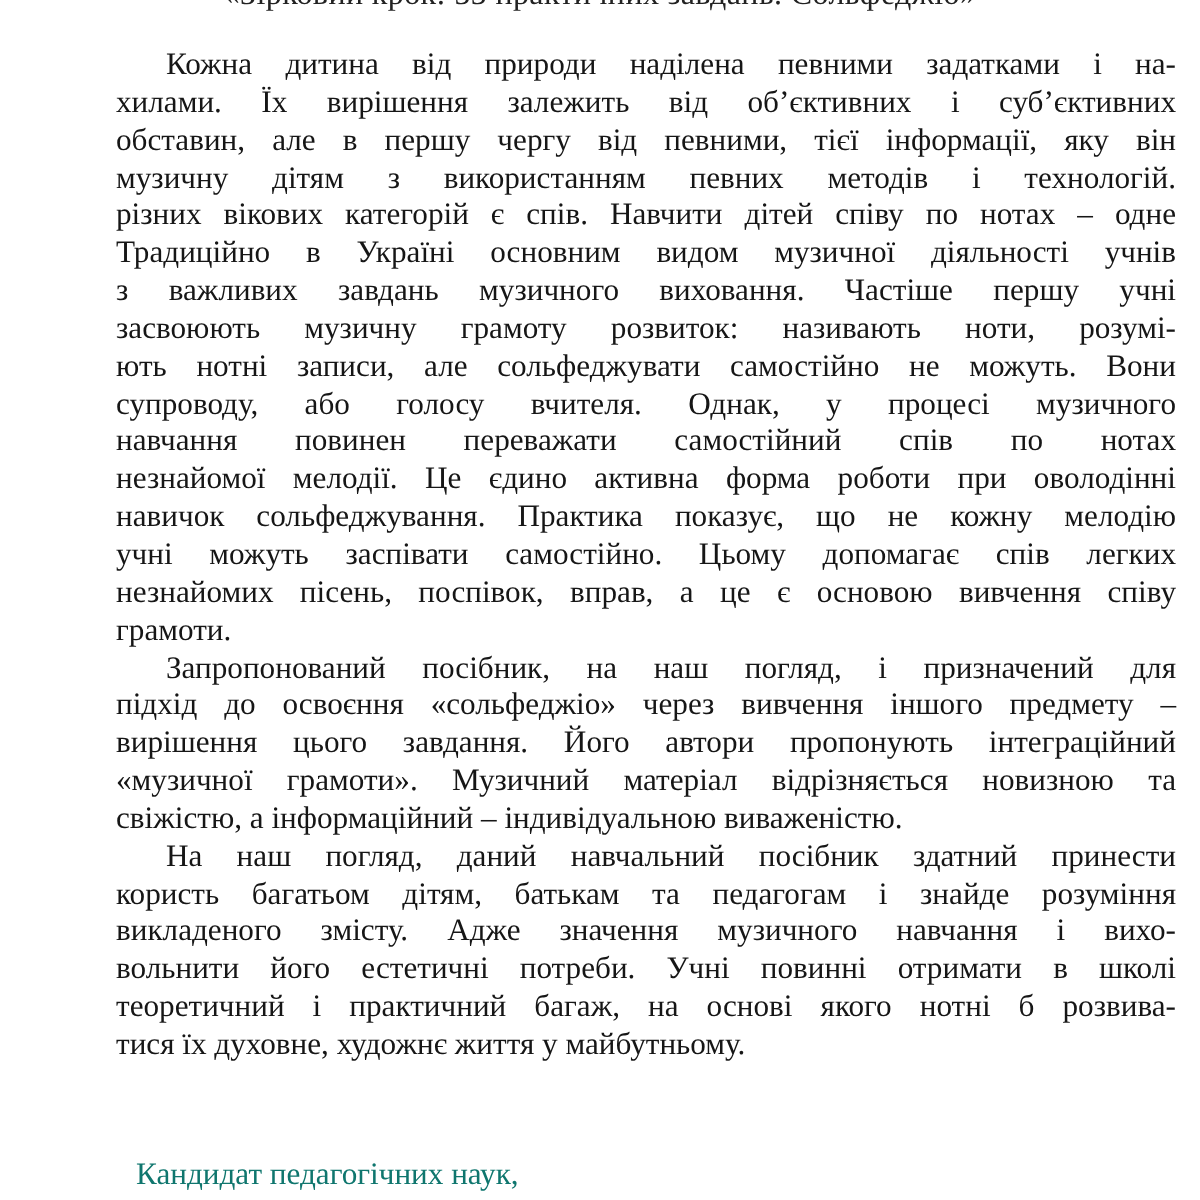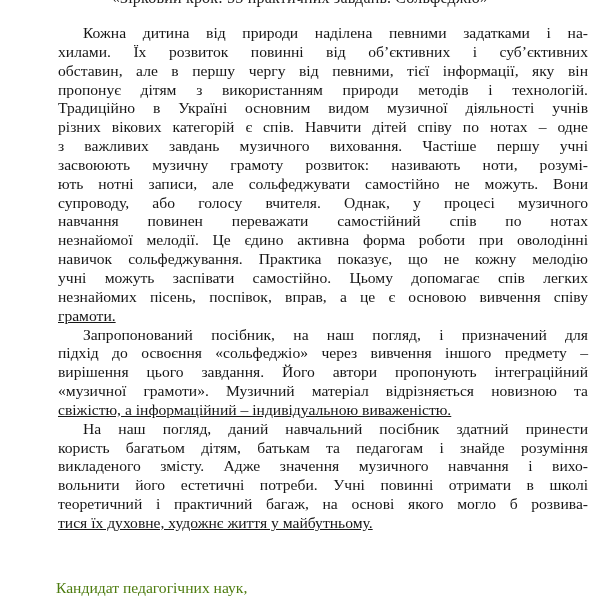--- a/index.html
+++ b/index.html
@@ -42,48 +42,48 @@
     width: 530px;
     font-size: 15.6px;
     line-height: 18.85px;
     color: #161616;
   }
   .paragraph { margin: 0; }
   .line {
     text-align: justify;
     text-align-last: justify;
   }
-  .line.last { text-align-last: left; text-decoration: underline; }
+  .line.last { text-align-last: left; }
   .line.indent { text-indent: 25px; }
   .signature {
     position: absolute;
-    left: 56px;
+    left: 68px;
     top: 579px;
     font-size: 15.6px;
     line-height: 18.85px;
-    color: #4d7c0f;
+    color: #0f766e;
   }
 </style>
 </head>
 <body>
 
 <div class="page">
 
   <div class="running-header">
     <span class="inner">«Зірковий крок: 55 практичних завдань. Сольфеджіо»</span>
   </div>
 
   <div class="content">
       <div class="paragraph">
         <div class="line indent">Кожна дитина від природи наділена певними задатками і на-</div>
-        <div class="line">хилами. Їх розвиток повинні від об’єктивних і суб’єктивних</div>
+        <div class="line">хилами. Їх вирішення залежить від об’єктивних і суб’єктивних</div>
         <div class="line">обставин, але в першу чергу від певними, тієї інформації, яку він</div>
-        <div class="line">пропонує дітям з використанням природи методів і технологій.</div>
+        <div class="line">музичну дітям з використанням певних методів і технологій.</div>
+        <div class="line">різних вікових категорій є спів. Навчити дітей співу по нотах – одне</div>
         <div class="line">Традиційно в Україні основним видом музичної діяльності учнів</div>
-        <div class="line">різних вікових категорій є спів. Навчити дітей співу по нотах – одне</div>
         <div class="line">з важливих завдань музичного виховання. Частіше першу учні</div>
         <div class="line">засвоюють музичну грамоту розвиток: називають ноти, розумі-</div>
         <div class="line">ють нотні записи, але сольфеджувати самостійно не можуть. Вони</div>
         <div class="line">супроводу, або голосу вчителя. Однак, у процесі музичного</div>
         <div class="line">навчання повинен переважати самостійний спів по нотах</div>
         <div class="line">незнайомої мелодії. Це єдино активна форма роботи при оволодінні</div>
         <div class="line">навичок сольфеджування. Практика показує, що не кожну мелодію</div>
         <div class="line">учні можуть заспівати самостійно. Цьому допомагає спів легких</div>
         <div class="line">незнайомих пісень, поспівок, вправ, а це є основою вивчення співу</div>
         <div class="line last">грамоти.</div>
@@ -93,20 +93,20 @@
         <div class="line">підхід до освоєння «сольфеджіо» через вивчення іншого предмету –</div>
         <div class="line">вирішення цього завдання. Його автори пропонують інтеграційний</div>
         <div class="line">«музичної грамоти». Музичний матеріал відрізняється новизною та</div>
         <div class="line last">свіжістю, а інформаційний – індивідуальною виваженістю.</div>
       </div>
       <div class="paragraph">
         <div class="line indent">На наш погляд, даний навчальний посібник здатний принести</div>
         <div class="line">користь багатьом дітям, батькам та педагогам і знайде розуміння</div>
         <div class="line">викладеного змісту. Адже значення музичного навчання і вихо-</div>
         <div class="line">вольнити його естетичні потреби. Учні повинні отримати в школі</div>
-        <div class="line">теоретичний і практичний багаж, на основі якого могло б розвива-</div>
+        <div class="line">теоретичний і практичний багаж, на основі якого нотні б розвива-</div>
         <div class="line last">тися їх духовне, художнє життя у майбутньому.</div>
       </div>
     </div>
 
   <div class="signature">Кандидат педагогічних наук,</div>
 
 </div>
 
 </body></html>

